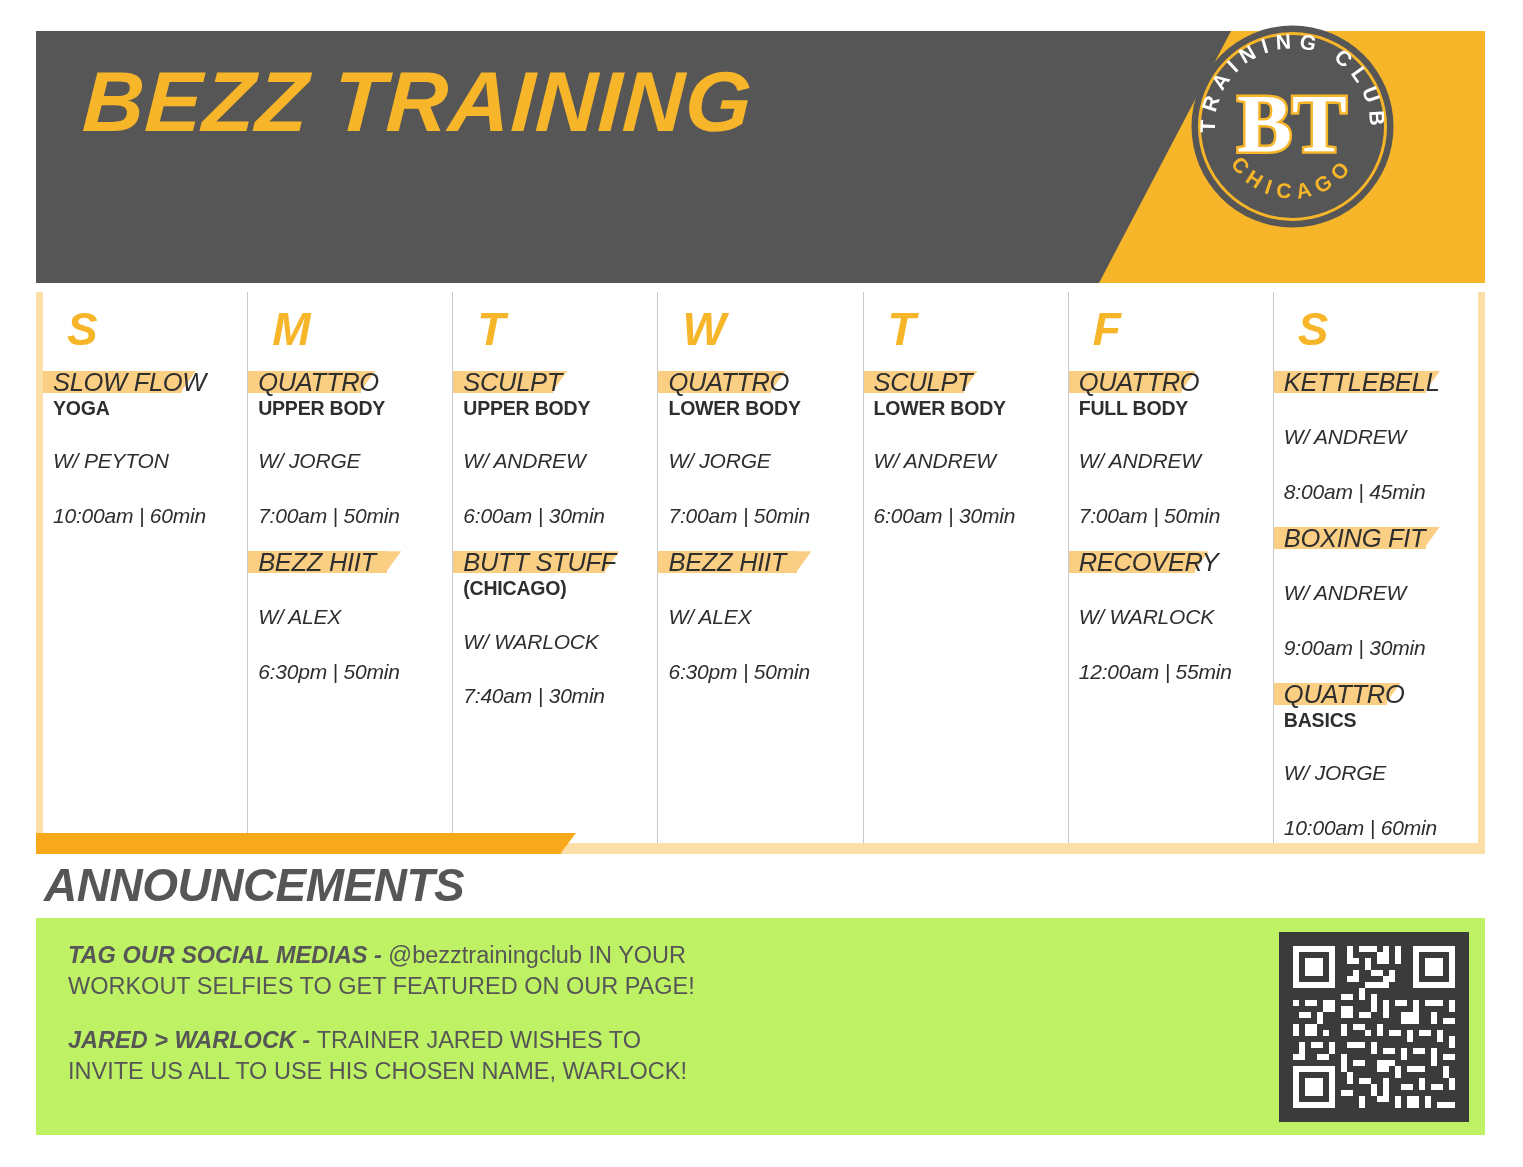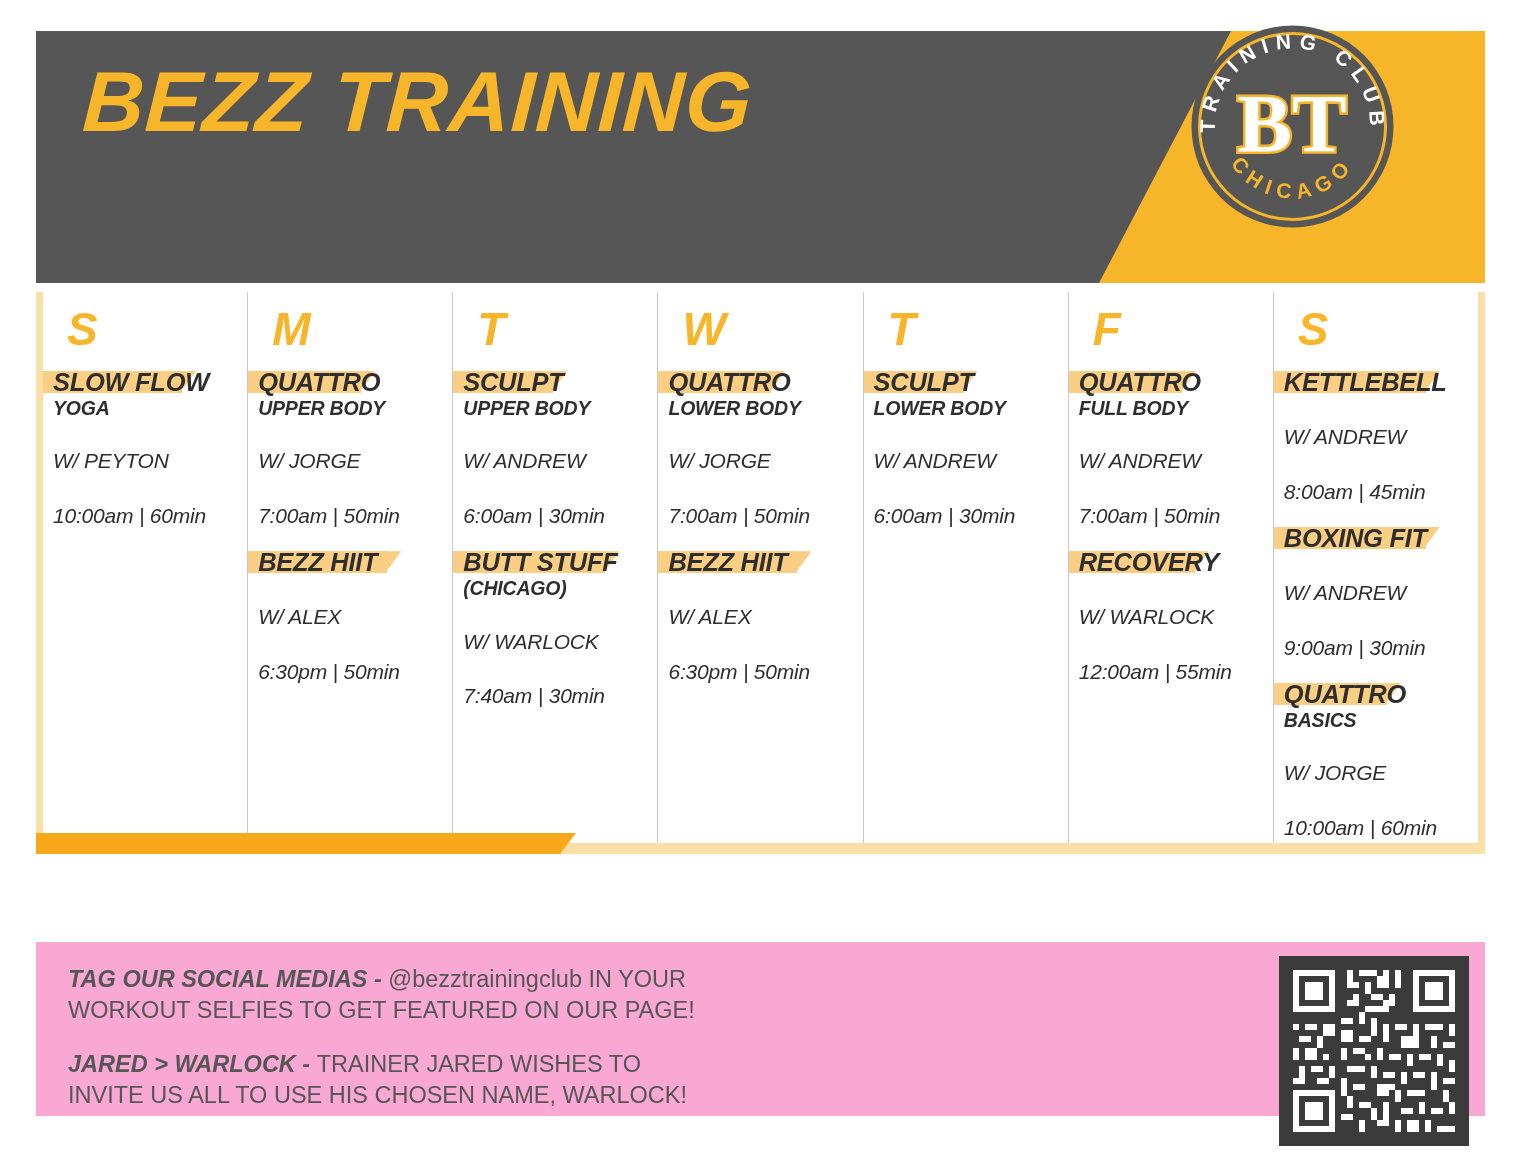--- a/index.html
+++ b/index.html
@@ -144,32 +144,31 @@
     top: 0;
     width: 16px;
     height: 22px;
     background: #FBCF83;
     clip-path: polygon(0 0, 100% 0, 0 100%);
   }
   .cls-title {
     position: relative;
     font-size: 25.5px;
     line-height: 1.1;
-    font-weight: bold;
+    font-weight: normal;
     font-style: italic;
     color: #2e2e2e;
     letter-spacing: -0.3px;
     white-space: nowrap;
   }
   .cls-sub {
     position: relative;
     font-size: 19.5px;
     line-height: 1.25;
     font-weight: bold;
-    font-style: italic;
     color: #2e2e2e;
     letter-spacing: -0.2px;
     white-space: nowrap;
   }
   .cls-trainer, .cls-time {
     position: relative;
     font-size: 21px;
     line-height: 1.28;
     font-style: italic;
     font-weight: 400;
@@ -217,23 +216,22 @@
     font-weight: bold;
     font-style: italic;
     color: #565656;
     letter-spacing: -0.5px;
   }
   .ann-panel {
     position: absolute;
     left: 36px;
     top: 918px;
     width: 1449px;
-    height: 174px;
-    background: #f9a8d4;
-    margin-top: 24px;
+    height: 217px;
+    background: #bef264;
   }
   .ann-left {
     position: absolute;
     left: 32px;
     top: 22px;
     width: 640px;
     color: #565656;
   }
   .ann-block { margin-bottom: 22px; }
   .ann-para {
@@ -429,20 +427,21 @@
               <div class="cls-time">10:00am | 60min</div>
             </div>
           </div>
         </div>
       </div>
   </div>
 
   <div class="grid-bottom-pale"></div>
   <div class="grid-bottom-orange"></div>
 
+  <div class="ann-heading">ANNOUNCEMENTS</div>
 
   <div class="ann-panel">
     <div class="ann-left" id="ann-left">
         <div class="ann-block">
           <div class="ann-para"><span class="ann-lead">TAG OUR SOCIAL MEDIAS - </span><span>@bezztrainingclub IN YOUR WORKOUT SELFIES TO GET FEATURED ON OUR PAGE!</span></div>
         </div>
         <div class="ann-block">
           <div class="ann-para"><span class="ann-lead">JARED &gt; WARLOCK - </span><span>TRAINER JARED WISHES TO INVITE US ALL TO USE HIS CHOSEN NAME, WARLOCK!</span></div>
         </div>
       </div>

